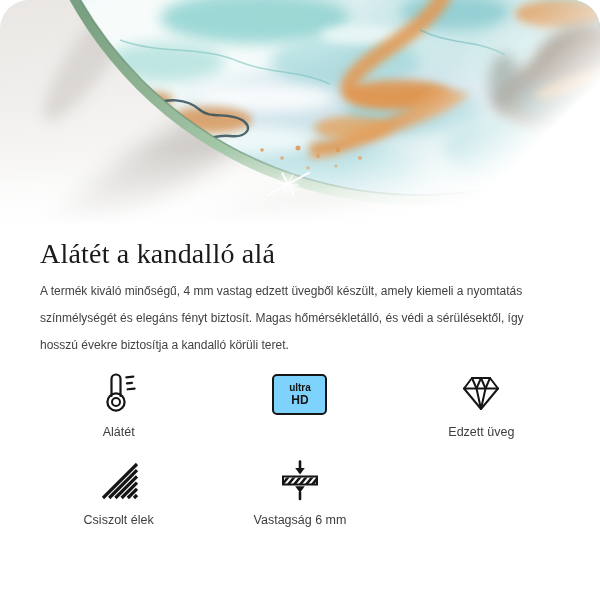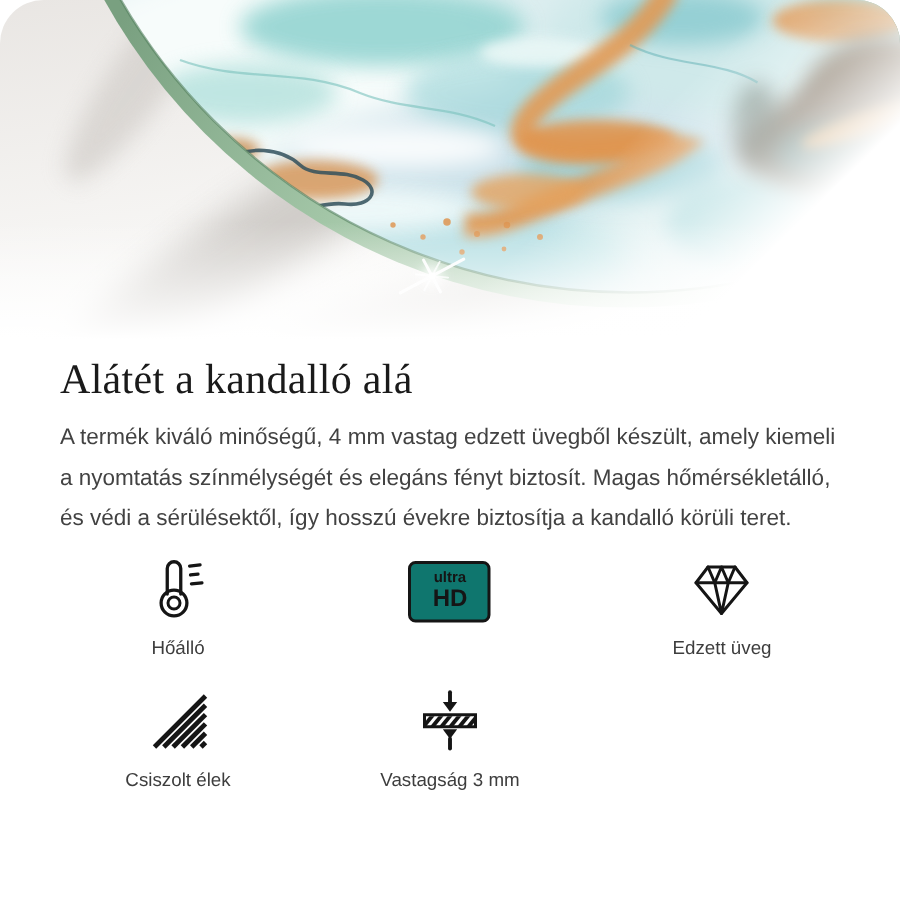--- a/index.html
+++ b/index.html
@@ -9,37 +9,37 @@
   }
   .hero{height:228px;width:600px;}
   .hero svg{display:block;}
   .content{padding:0 40px;}
   .title{
     font-family:"Liberation Serif",serif;font-weight:400;
     font-size:28px;line-height:36px;color:#1a1a1a;
     margin:8px 0 6px;letter-spacing:.2px;
   }
   .desc{
-    font-size:15px;line-height:27px;color:#424242;
+    font-size:12px;line-height:27px;color:#424242;
     margin:0 0 8px;max-width:528px;
   }
   .features{
     display:grid;grid-template-columns:1fr 1fr 1fr;
     row-gap:16px;margin:8px -12px 0;
   }
   .feature{display:flex;flex-direction:column;align-items:center;text-align:center;}
   .ficon{height:48px;display:flex;align-items:flex-end;justify-content:center;}
   .flabel{margin-top:10px;font-size:12.5px;color:#3d3d3d;}
   .uhd{
     width:55px;height:41px;border:2.5px solid #151515;border-radius:5px;
     display:flex;flex-direction:column;justify-content:center;
-    line-height:1;box-sizing:border-box;background:#0f766e;
+    line-height:1;box-sizing:border-box;background:#7dd3fc;
   }
   .uhd-top{font-size:10px;font-weight:600;color:#151515;}
-  .uhd-bottom{font-size:16px;font-weight:700;color:#151515;margin-top:1px;}
+  .uhd-bottom{font-size:12px;font-weight:700;color:#151515;margin-top:1px;}
 </style>
 </head>
 <body>
 
 <div class="page">
 
   <div class="hero">
     <svg width="600" height="228" viewBox="0 0 600 228">
       <defs>
         <linearGradient id="bgG" x1="0" y1="0" x2="0.35" y2="1">
@@ -162,21 +162,21 @@
             <circle cx="20" cy="33" r="8.6"></circle>
             <circle cx="20" cy="33" r="4" stroke-width="2"></circle>
             <path d="M15.5 27 V10 a4.5 4.5 0 0 1 9 0 V27"></path>
             <g transform="rotate(-6 34 14)">
               <path d="M31 8 h7"></path>
                 <path d="M31 14 h5"></path>
                 <path d="M31 20 h7"></path>
             </g>
           </svg>
         </div>
-        <div class="flabel">Hőálló</div>
+        <div class="flabel">Alátét</div>
       </div>
 
       <div class="feature">
         <div class="ficon">
           <div class="uhd">
             <span class="uhd-top">ultra</span>
             <span class="uhd-bottom">HD</span>
           </div>
         </div>
       </div>
@@ -224,18 +224,18 @@
               <path d="M22 29 L31 18"></path>
                 <path d="M28 29 L37 18"></path>
                 <path d="M34 29 L43 18"></path>
             </g>
             <path d="M23 4.5 V11" stroke="#151515" stroke-width="2.6" stroke-linecap="round"></path>
             <polygon points="18.2,11 27.8,11 23,17.5" fill="#151515"></polygon>
             <path d="M23 42 V35.5" stroke="#151515" stroke-width="2.6" stroke-linecap="round"></path>
             <polygon points="18.2,35.8 27.8,35.8 23,29.3" fill="#151515" transform="rotate(180 23 32.5)"></polygon>
           </svg>
         </div>
-        <div class="flabel">Vastagság 3 mm</div>
+        <div class="flabel">Vastagság 6 mm</div>
       </div>
 
     </div>
   </div>
 </div>
 
 </body></html>

